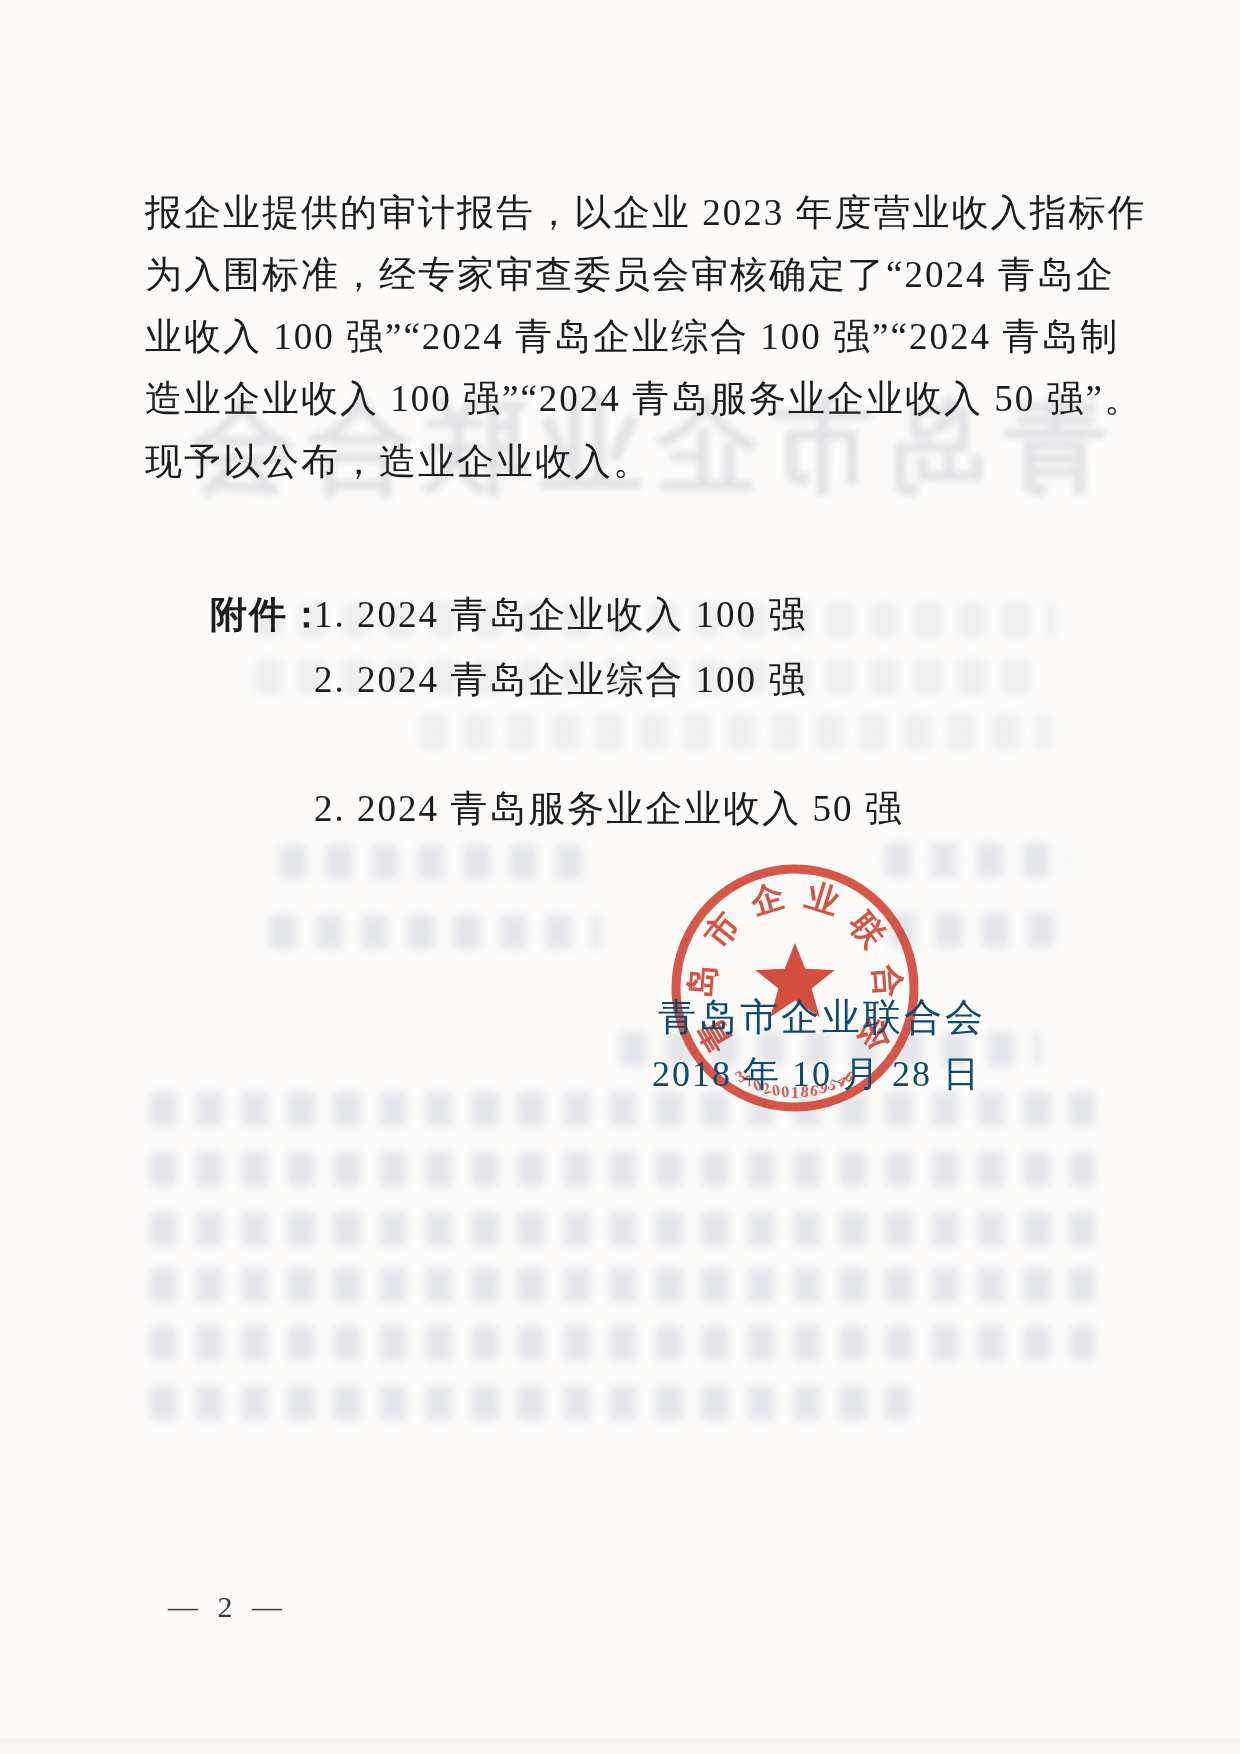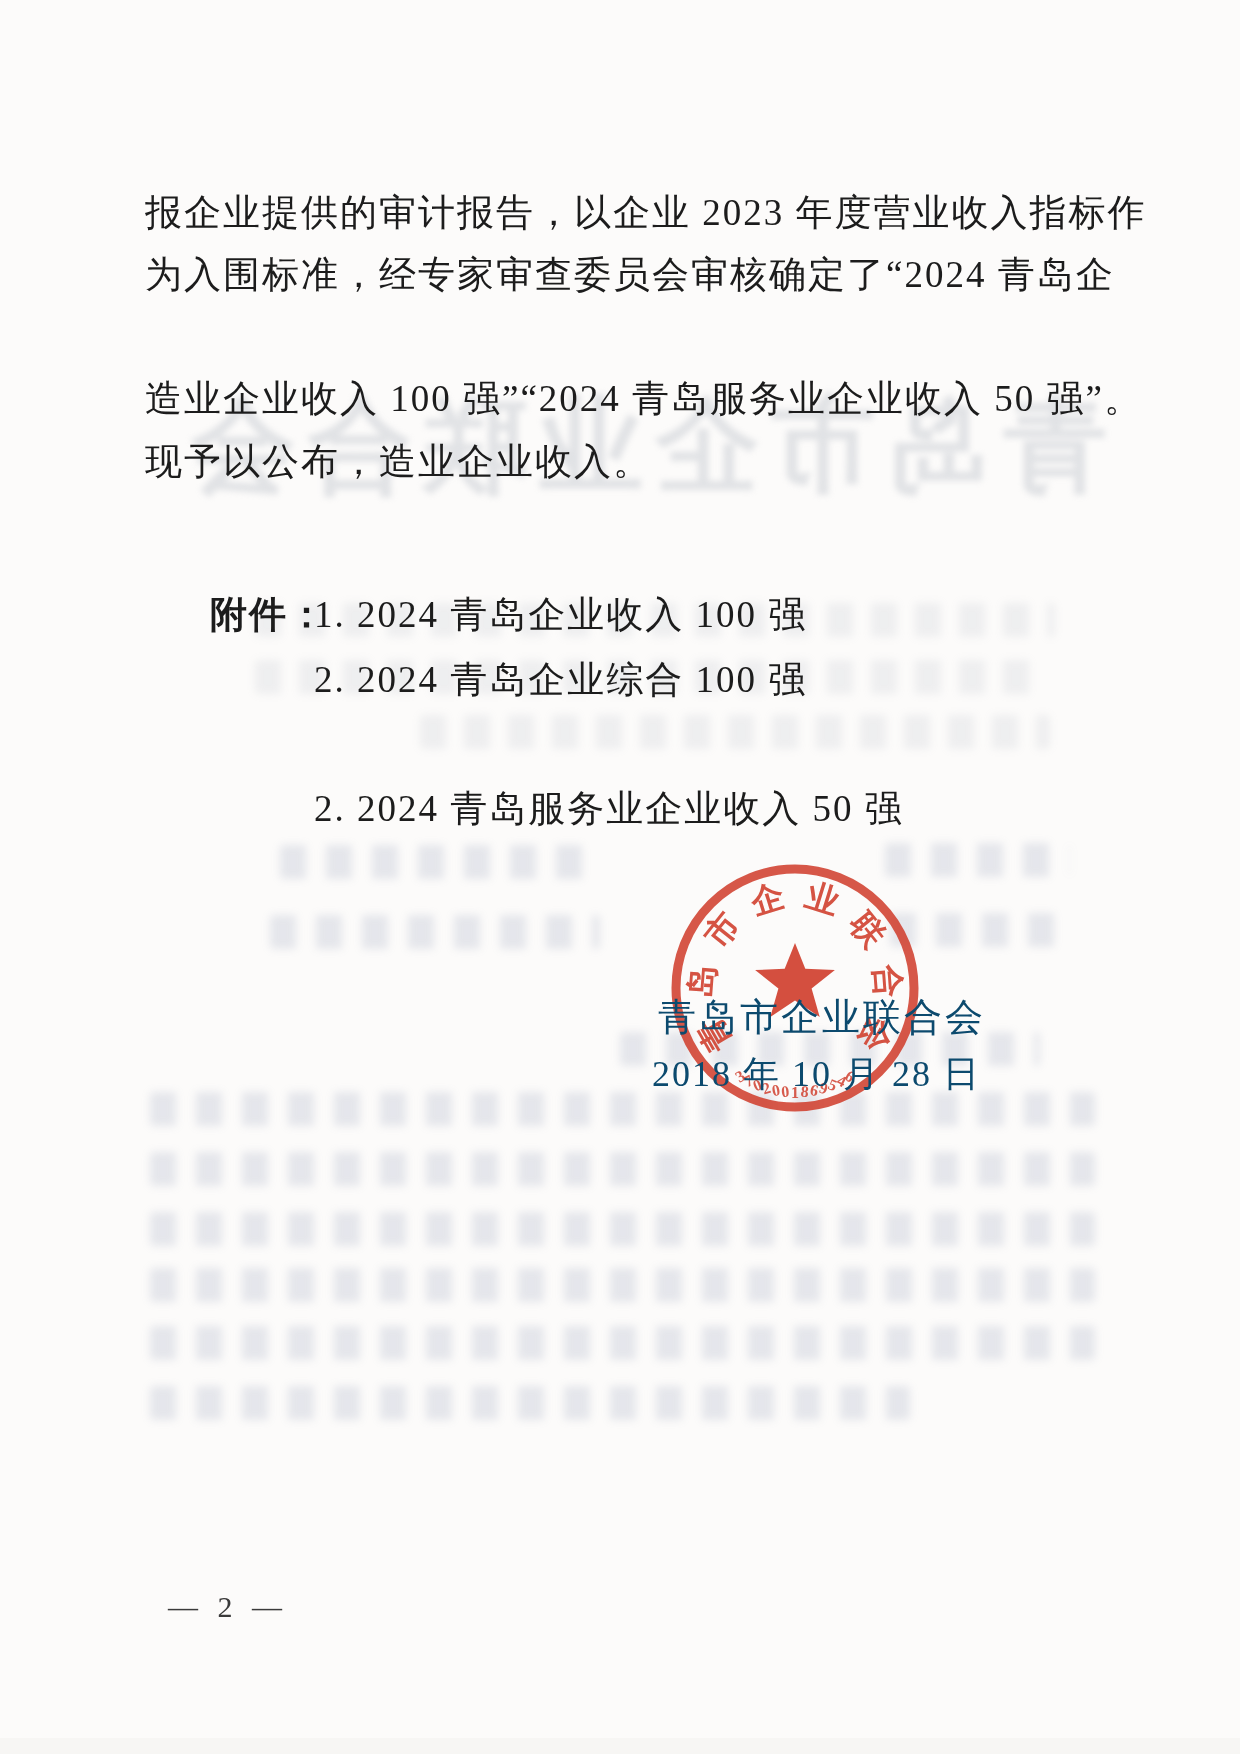--- a/index.html
+++ b/index.html
@@ -69,20 +69,21 @@
   <div class="ghost-row blue" style="left:620px;top:1032px;width:420px;"></div>
   <div class="ghost-row blue" style="left:150px;top:1092px;width:945px;"></div>
   <div class="ghost-row blue" style="left:150px;top:1152px;width:945px;"></div>
   <div class="ghost-row blue" style="left:150px;top:1212px;width:945px;"></div>
   <div class="ghost-row blue" style="left:150px;top:1268px;width:945px;"></div>
   <div class="ghost-row blue" style="left:150px;top:1326px;width:945px;"></div>
   <div class="ghost-row blue" style="left:150px;top:1386px;width:760px;"></div>
 
   <div class="line para-line" style="top:188px">报企业提供的审计报告，以企业 2023 年度营业收入指标作</div>
   <div class="line para-line" style="top:250px">为入围标准，经专家审查委员会审核确定了“2024 青岛企</div>
+  <div class="line para-line" style="top:312px">业收入 100 强”“2024 青岛企业综合 100 强”“2024 青岛制</div>
   <div class="line para-line" style="top:374px">造业企业收入 100 强”“2024 青岛服务业企业收入 50 强”。</div>
   <div class="line para-line" style="top:437px">现予以公布，造业企业收入。</div>
 
   <div class="line attach-label" style="top:590px">附件：</div>
   <div class="line attach-item" style="top:590px">1. 2024 青岛企业收入 100 强</div>
   <div class="line attach-item" style="top:655px">2. 2024 青岛企业综合 100 强</div>
   <div class="line attach-item" style="top:784px">2. 2024 青岛服务业企业收入 50 强</div>
 
   <div class="seal-wrap">
     <svg viewBox="0 0 320 320" xmlns="http://www.w3.org/2000/svg">

